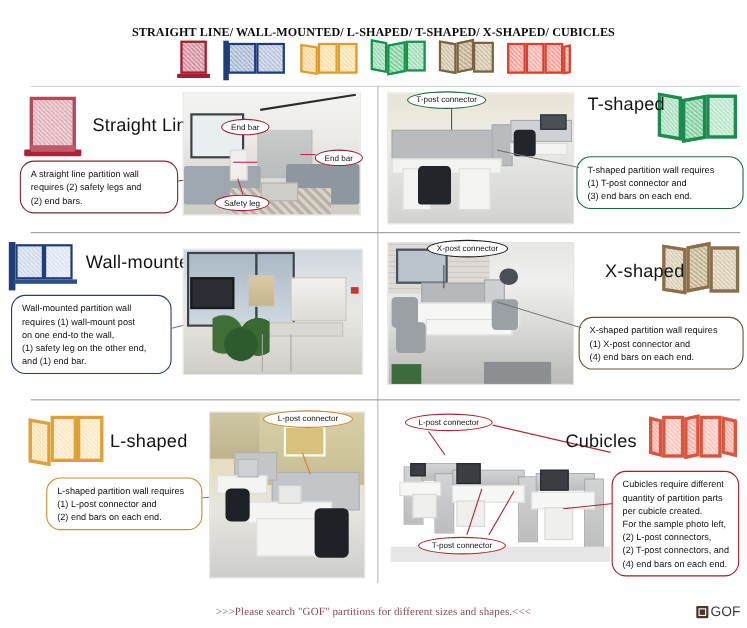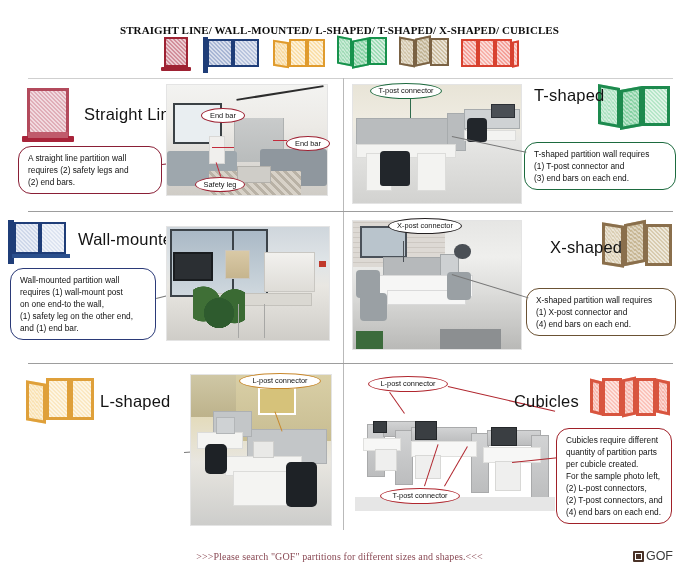--- a/index.html
+++ b/index.html
@@ -302,20 +302,23 @@
   <div class="cell cell-bl">
 
     <div style="position:absolute;left:26px;top:10px;width:70px;height:56px;">
       <div class="pnl" style="position:absolute;left:0;top:8px;width:20px;height:40px;background-color:#f9e0ae;border:3px solid #dfa03a;transform:skewY(10deg);"></div>
       <div class="pnl" style="position:absolute;left:20px;top:4px;width:24px;height:42px;background-color:#fbe8c2;border:3px solid #dfa03a;"></div>
       <div class="pnl" style="position:absolute;left:44px;top:4px;width:24px;height:42px;background-color:#fbe8c2;border:3px solid #dfa03a;"></div>
     </div>
 
     <div class="cat-title" style="left:100px;top:28px;">L-shaped</div>
 
+    <div class="bubble orange" style="left:42px;top:70px;width:142px;">L-shaped partition wall requires
+(1) L-post connector and
+(2) end bars on each end.</div>
     <div class="lead gray" style="left:184px;top:88px;width:22px;transform:rotate(-4deg);"></div>
 
     <div class="photo ph5" style="left:190px;top:10px;width:140px;height:150px;">
       <div class="wally" style="left:32%;top:0;width:68%;height:44%;"></div>
       <div class="wally" style="left:0;top:0;width:32%;height:28%;background:linear-gradient(180deg,#cfc7a5,#bdb28b);"></div>
       <div class="art" style="left:48%;top:8%;width:24%;height:16%;"></div>
       <div class="pt" style="left:40%;top:36%;width:56%;height:22%;"></div>
       <div class="pt" style="left:16%;top:24%;width:26%;height:16%;"></div>
       <div class="dsk" style="left:4%;top:38%;width:32%;height:10%;"></div>
       <div class="dsk" style="left:24%;top:54%;width:54%;height:12%;"></div>

